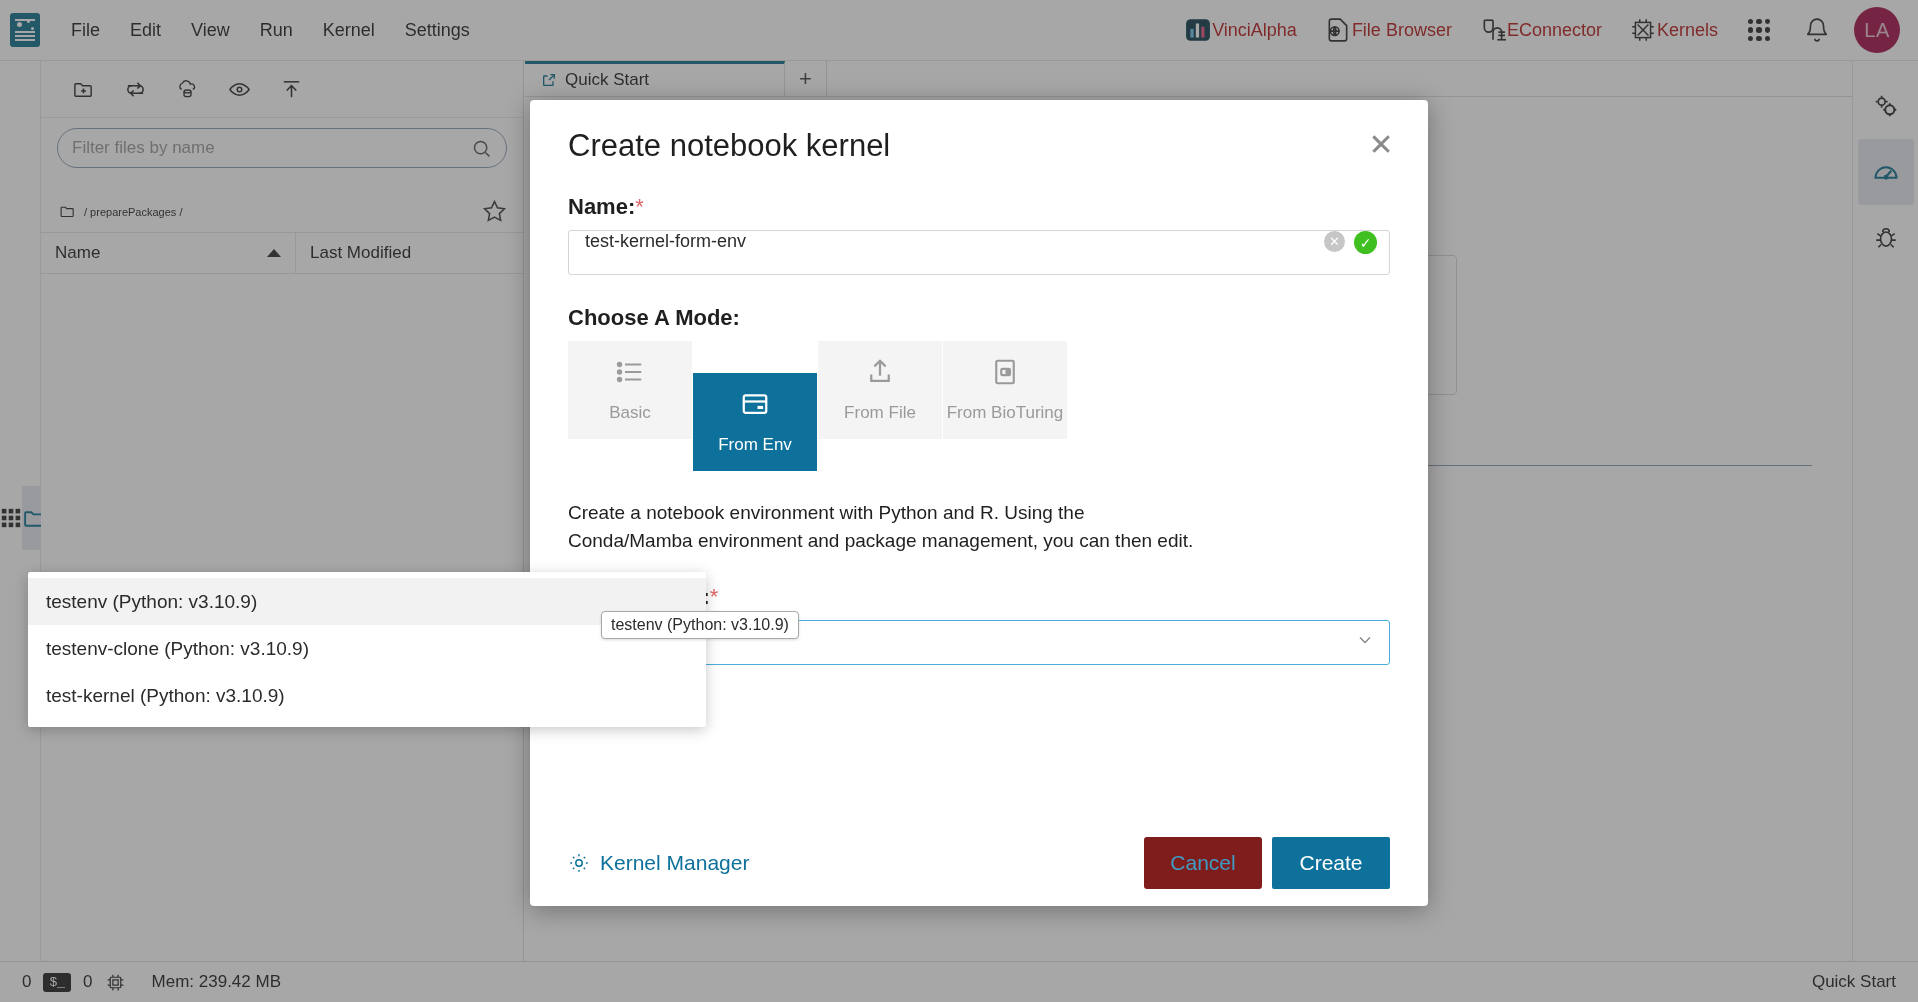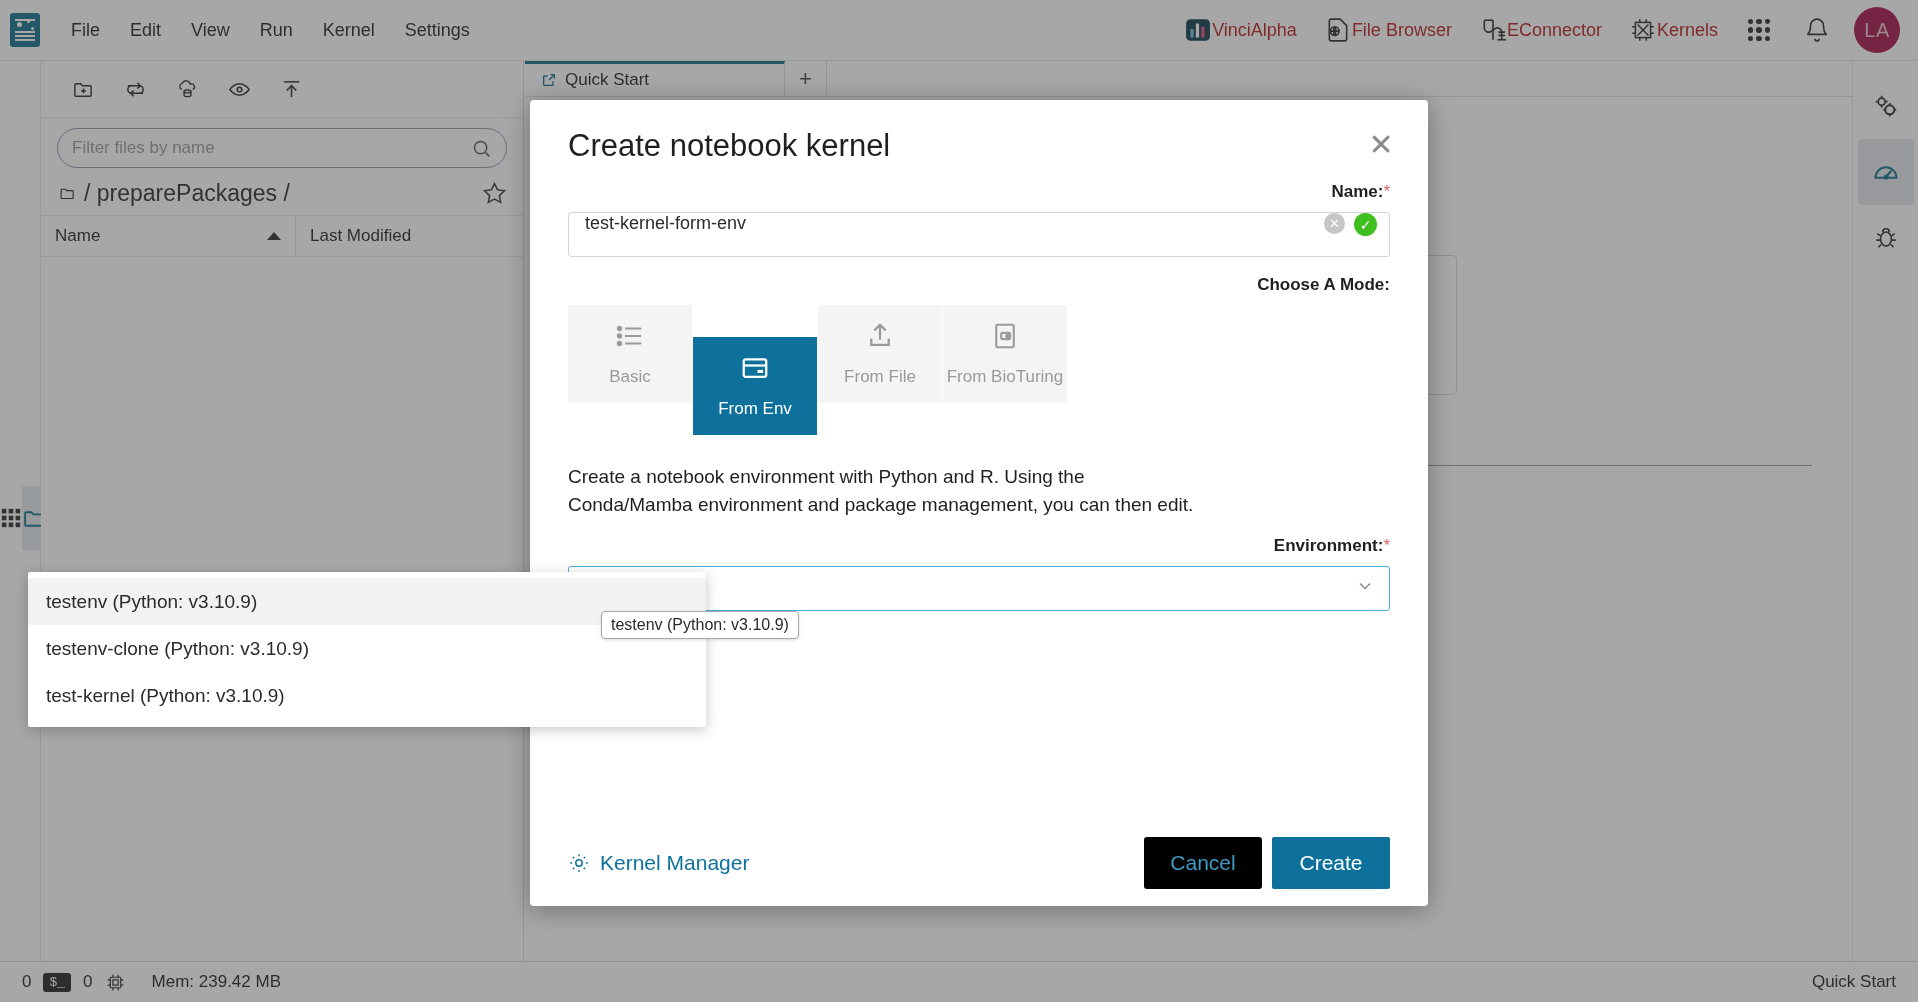--- a/index.html
+++ b/index.html
@@ -101,21 +101,21 @@
     display: flex; align-items: center; height: 40px;
     border: 1px solid #8a9cb0; border-radius: 20px; padding: 0 14px;
   }
   .fb-search input {
     border: none; outline: none; flex: 1; font-size: 17px; color: #333;
     font-family: "Liberation Sans", sans-serif; background: transparent;
   }
   .fb-search input::placeholder { color: #9a9a9a; }
   .fb-crumb {
     display: flex; align-items: center; gap: 8px;
-    padding: 4px 16px 8px 18px; font-size: 23px; color: #2b2b2b;
+    padding: 4px 16px 8px 18px; font-size: 11px; color: #2b2b2b; margin-top: 19px;
   }
   .fb-crumb .star { margin-left: auto; color: #3a3a3a; }
   .fb-head {
     display: flex; border-top: 1px solid #e4e4e4; border-bottom: 1px solid #e4e4e4;
     font-size: 17px; color: #1f1f1f;
   }
   .fb-head > div { padding: 10px 14px; }
   .fb-head .c1 { width: 255px; display: flex; align-items: center; border-right: 1px solid #e4e4e4; }
   .fb-head .c1 .caret {
     margin-left: auto; width: 0; height: 0;
@@ -177,21 +177,21 @@
     box-shadow: 0 4px 26px rgba(0,0,0,.32);
     padding: 28px 38px 0 38px;
   }
   .modal-title { font-size: 31px; color: #1f1f1f; font-weight: normal; }
   .modal-close {
     position: absolute; right: 30px; top: 28px;
     width: 34px; height: 34px; color: #8a8a8a; font-size: 30px; line-height: 30px;
     display: flex; align-items: center; justify-content: center;
   }
   .field-label {
-    font-size: 17px; color: #1f1f1f; font-weight: bold; margin-top: 18px; margin-bottom: 10px; text-align: right;
+    font-size: 22px; color: #1f1f1f; font-weight: bold; margin-top: 30px; margin-bottom: 10px;
   }
   .req { color: #e06666; font-weight: normal; }
   .name-input {
     height: 45px; border: 1px solid #d5d5d5; border-radius: 3px;
     display: flex; align-items: flex-start; padding: 0 12px 0 16px;
   }
   .name-input input {
     flex: 1; border: none; outline: none; font-size: 18px; color: #2b2b2b;
     font-family: "Liberation Sans", sans-serif; background: transparent;
   }
@@ -241,21 +241,21 @@
     box-shadow: 0 1px 3px rgba(0,0,0,.15);
   }
 
   .modal-footer {
     position: absolute; left: 38px; right: 38px; bottom: 0; height: 86px;
     display: flex; align-items: center;
   }
   .km-link { display: flex; align-items: center; gap: 10px; font-size: 21px; color: #0d719b; }
   .footer-btns { margin-left: auto; display: flex; gap: 10px; align-items: center; }
   .btn-cancel {
-    min-width: 118px; height: 52px; background: #000000; color: #3f9bc4;
+    min-width: 118px; height: 52px; background: #7f1d1d; color: #3f9bc4;
     border: none; border-radius: 3px; font-size: 21px;
     font-family: "Liberation Sans", sans-serif;
     display:flex; align-items:center; justify-content:center;
   }
   .btn-create {
     min-width: 118px; height: 52px; background: #0d719b; color: #ffffff;
     border: none; border-radius: 2px; font-size: 21px;
     font-family: "Liberation Sans", sans-serif;
     display:flex; align-items:center; justify-content:center;
   }

